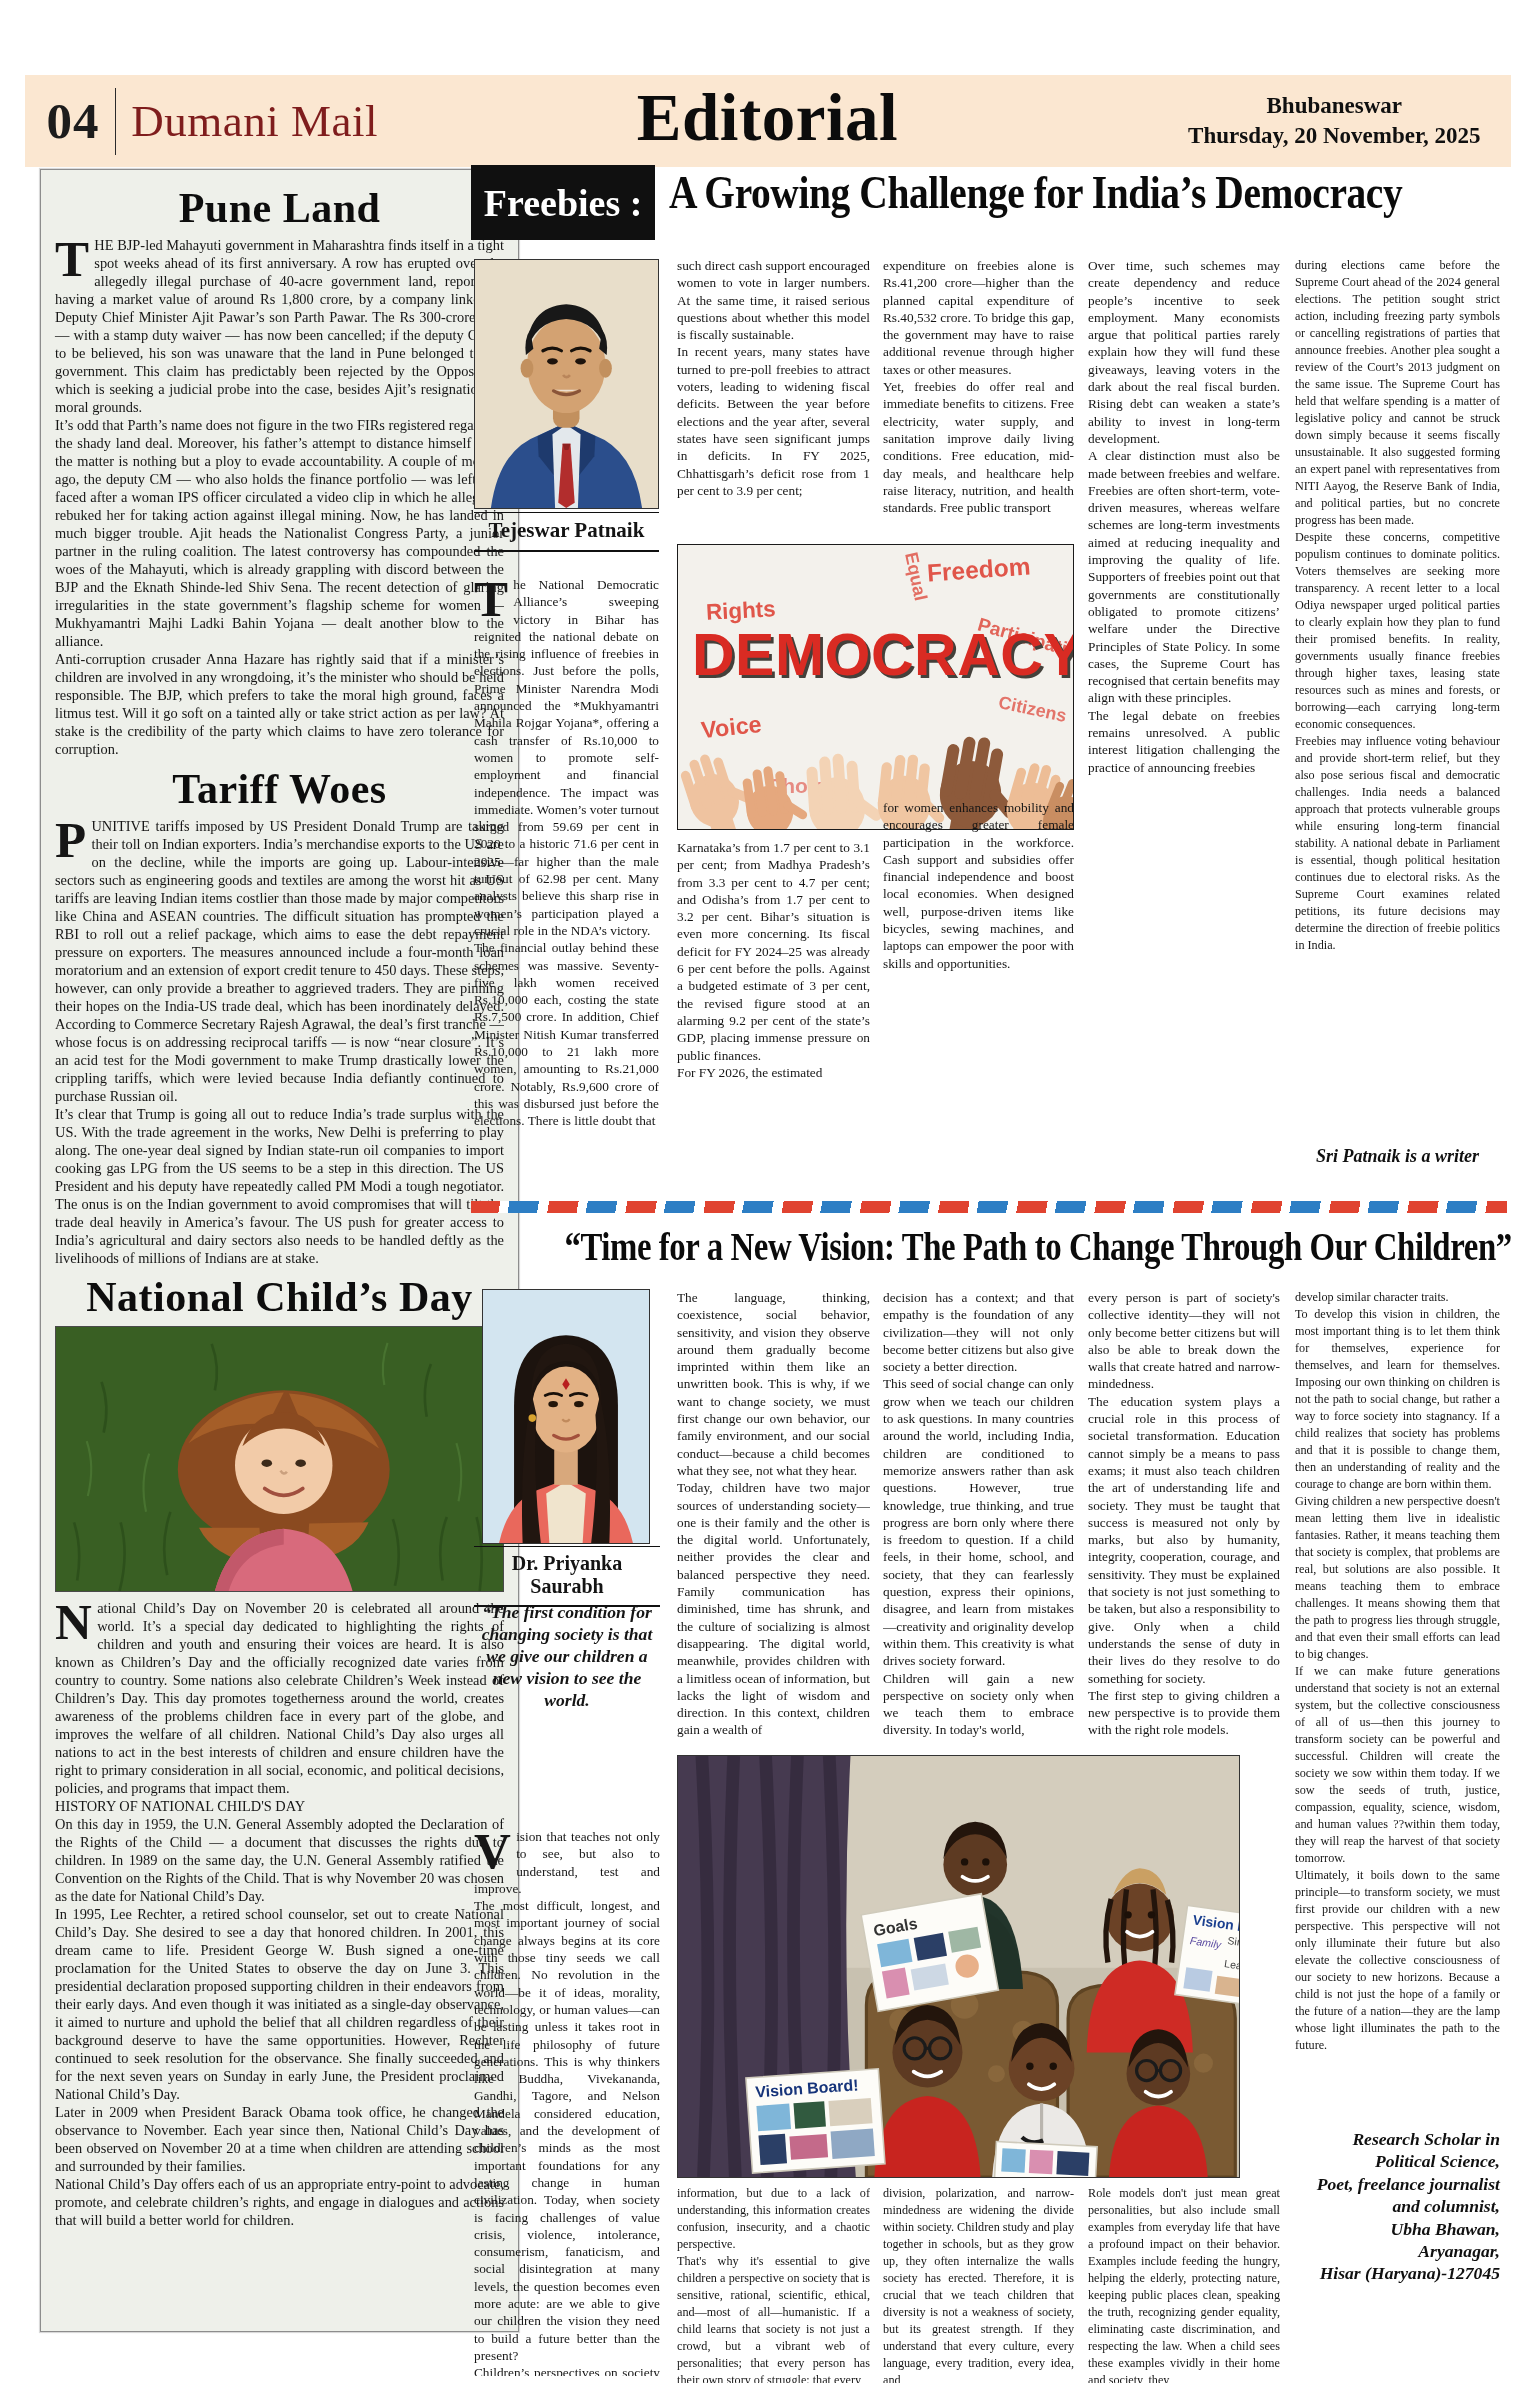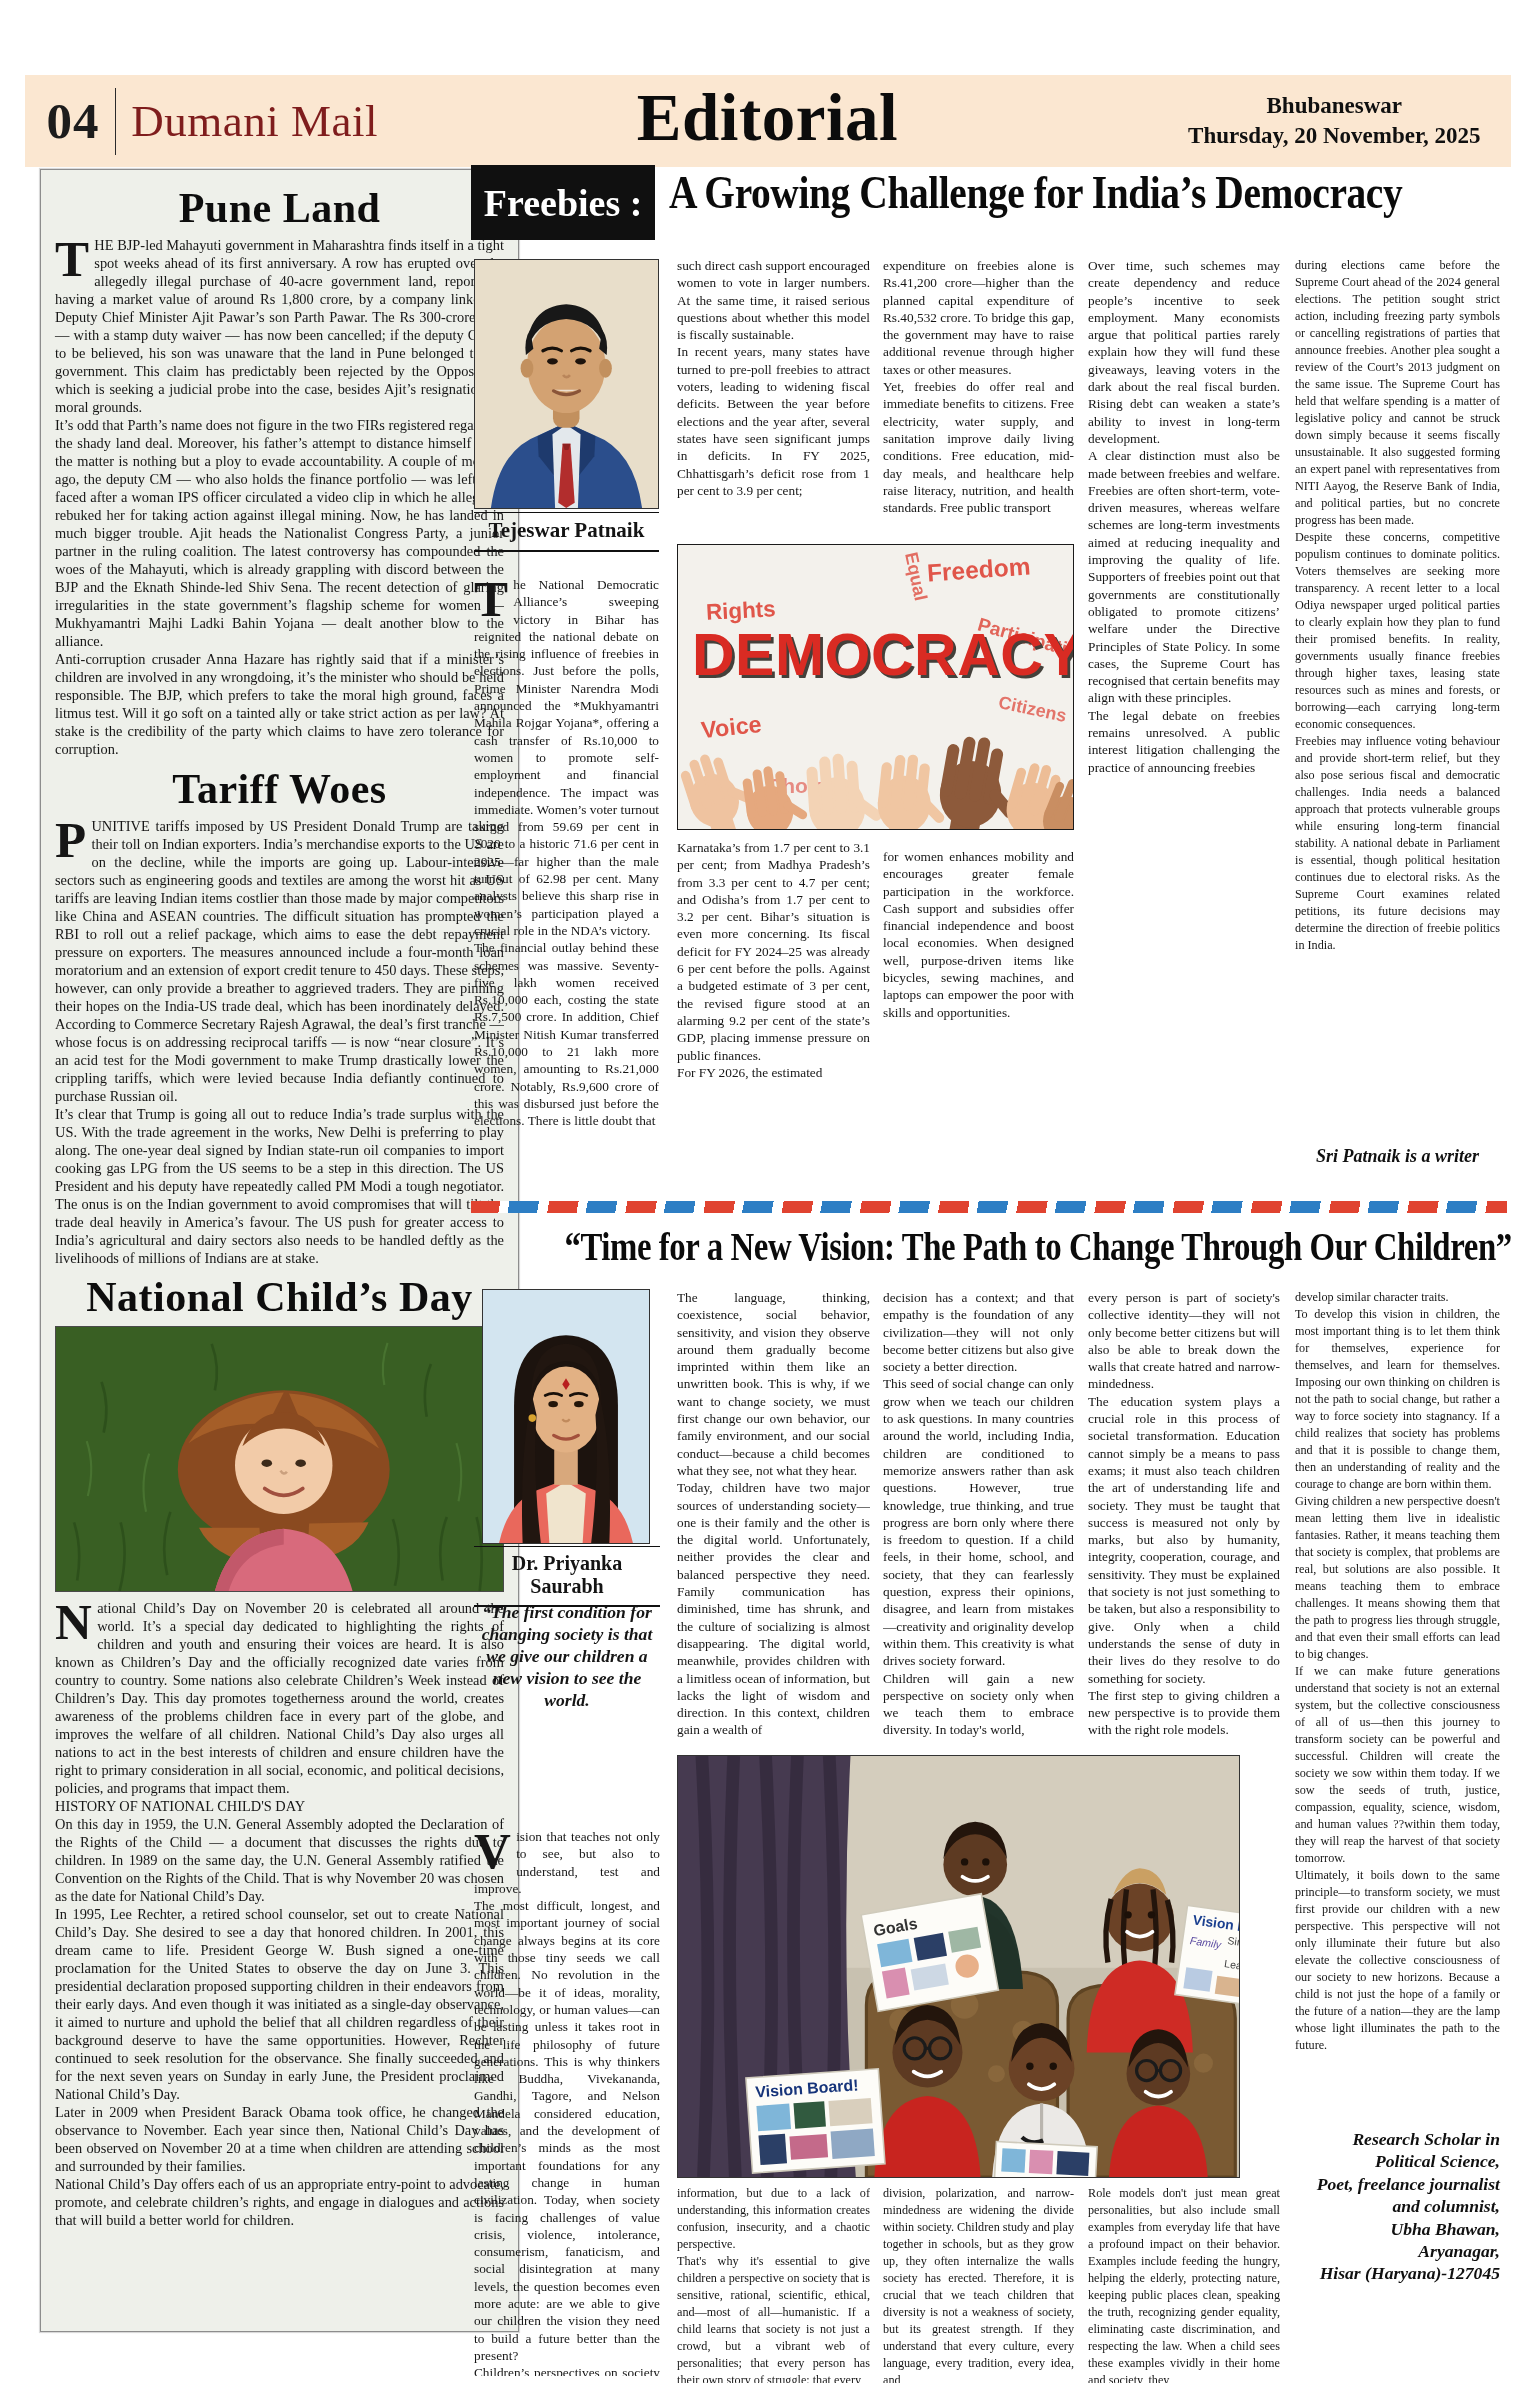--- a/index.html
+++ b/index.html
@@ -35,21 +35,21 @@
   #f-head{position:absolute;left:471px;top:165px;width:1038px;height:79px;display:flex;align-items:flex-start}
   .kicker-box{background:#101010;color:#fff;font-size:38px;font-weight:bold;height:75px;display:flex;align-items:center;padding:0 12.8px;flex:0 0 auto}
   .headline1{font-size:47px;font-weight:bold;white-space:nowrap;transform:scaleX(.84);transform-origin:left center;margin-left:14px;letter-spacing:-0.5px;color:#0b0b0b}
 
   #f-photo{left:474px;top:259px;width:185px;height:250px}
   #f-photocap{left:474px;top:512px;width:185px}
   #f-col1{left:474px;top:576px;width:185px;height:612px}
   #f-col2a{left:677px;top:257px;width:193px;height:284px}
   #f-col3a{left:883px;top:257px;width:191px;height:284px}
   #f-col2b{left:677px;top:839px;width:193px;height:349px}
-  #f-col3b{left:883px;top:848px;width:191px;height:349px}
+  #f-col3b{left:883px;top:799px;width:191px;height:349px}
   #f-col4{left:1088px;top:257px;width:192px;height:931px}
   #f-col5{left:1295px;top:257px;width:205px;height:882px}
   #f-credit{position:absolute;left:1295px;top:1146px;width:205px;text-align:center;font-weight:bold;font-style:italic;font-size:18px;color:#101010}
 
   
   #f-demo{position:absolute;left:677px;top:544px;width:397px;height:286px;background:#f3f1ec;border:1.1px solid #1b1b1b;overflow:hidden}
   #f-demo .bigword{position:absolute;left:14px;top:76px;font-family:"Liberation Sans",sans-serif;font-weight:bold;font-size:59px;letter-spacing:0.5px;color:#d92b23;text-shadow:2.7px 2.7px 0 #44403a}
   .dword{position:absolute;font-family:"Liberation Sans",sans-serif;font-weight:bold;color:#e0564a}
   #f-demo svg{position:absolute;left:0;bottom:-3.2px;width:397px;height:170px}
 

